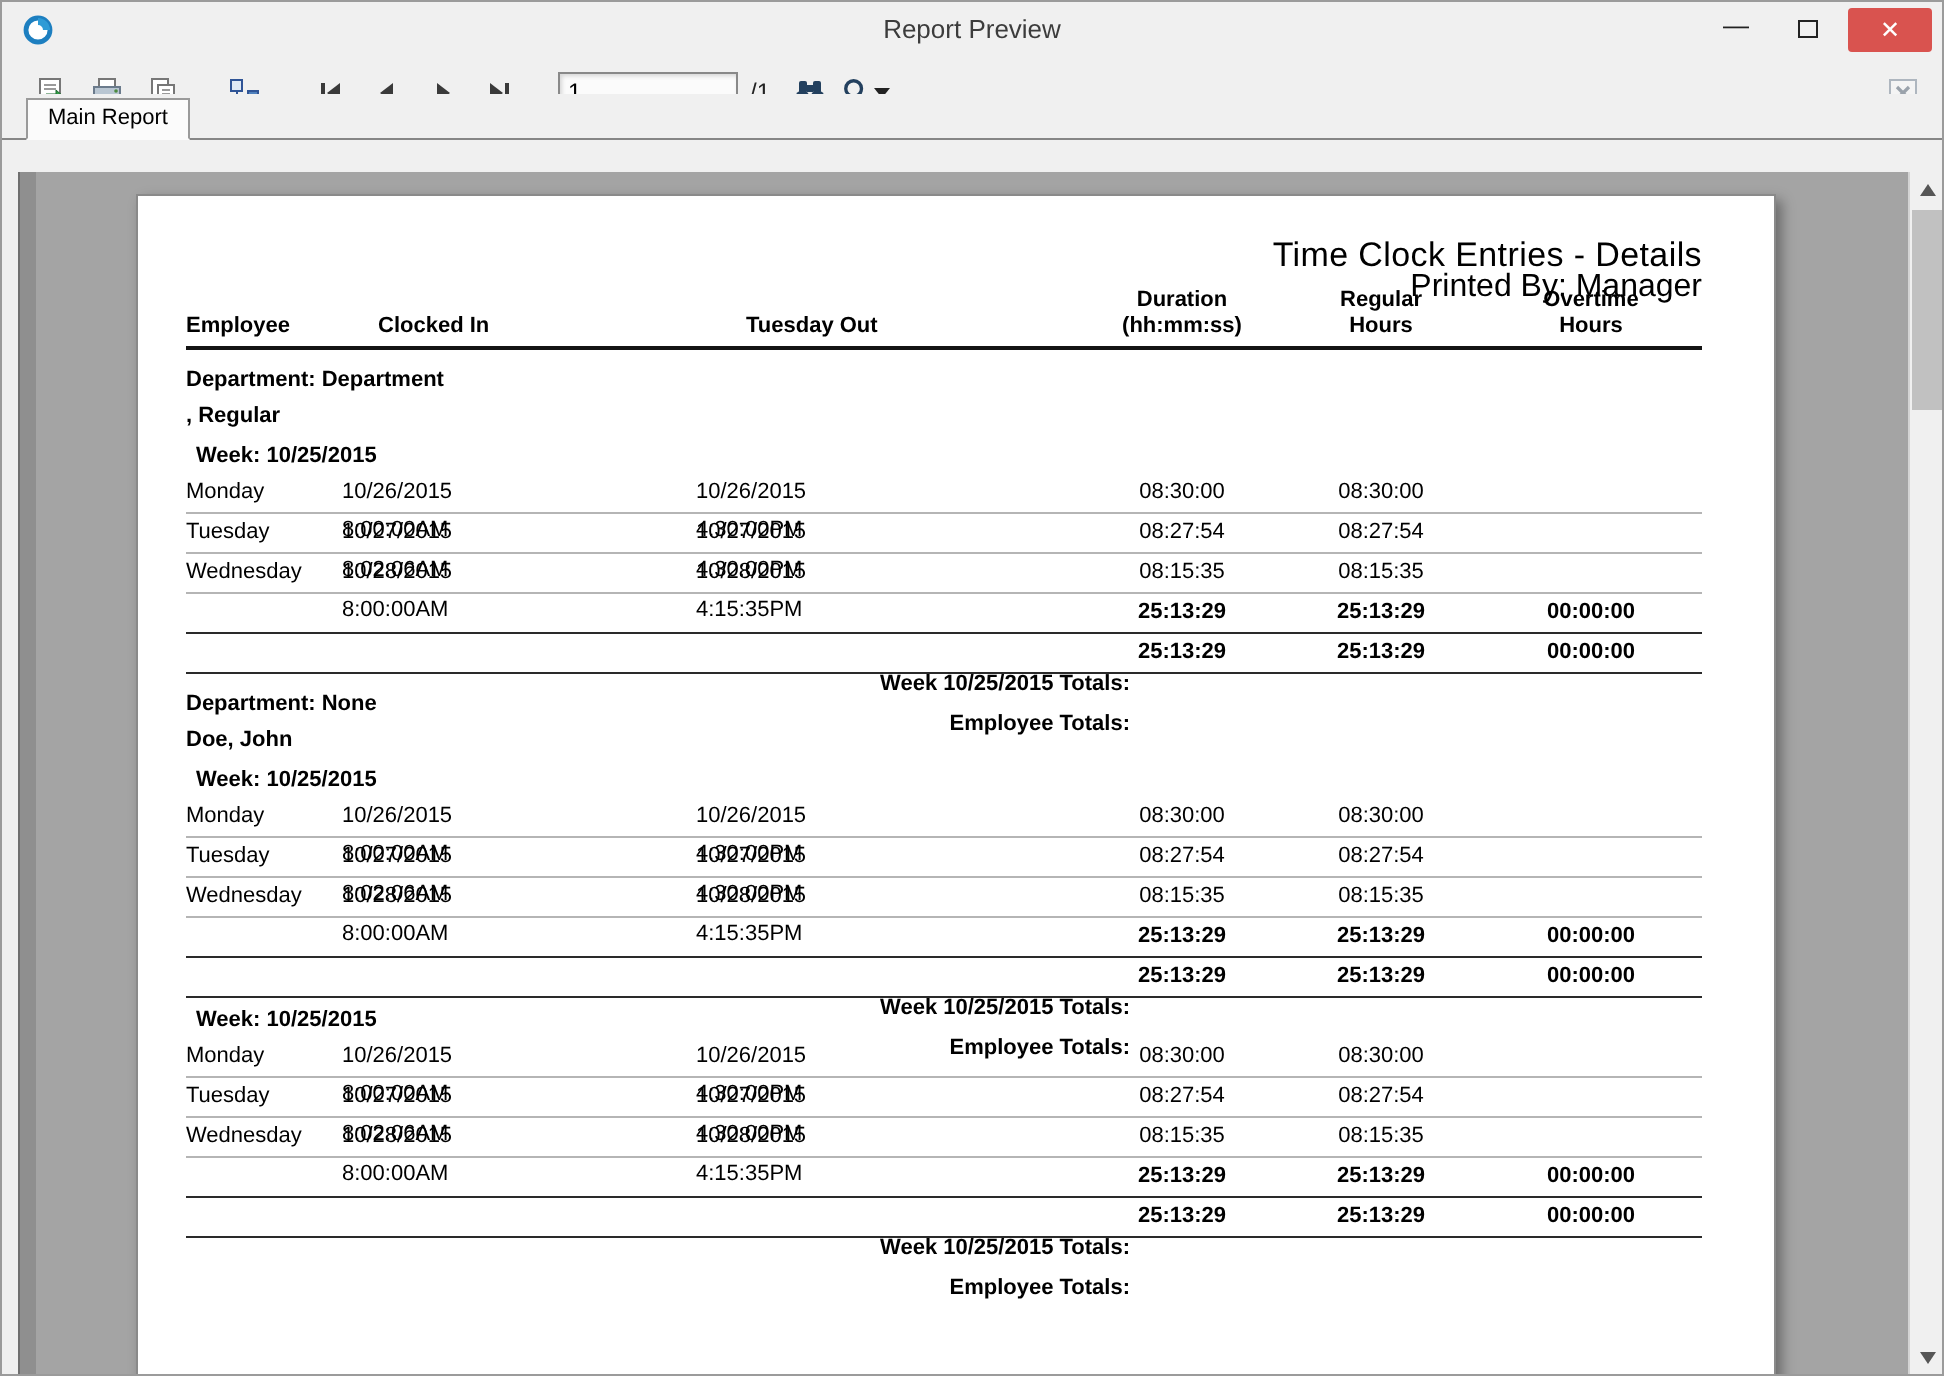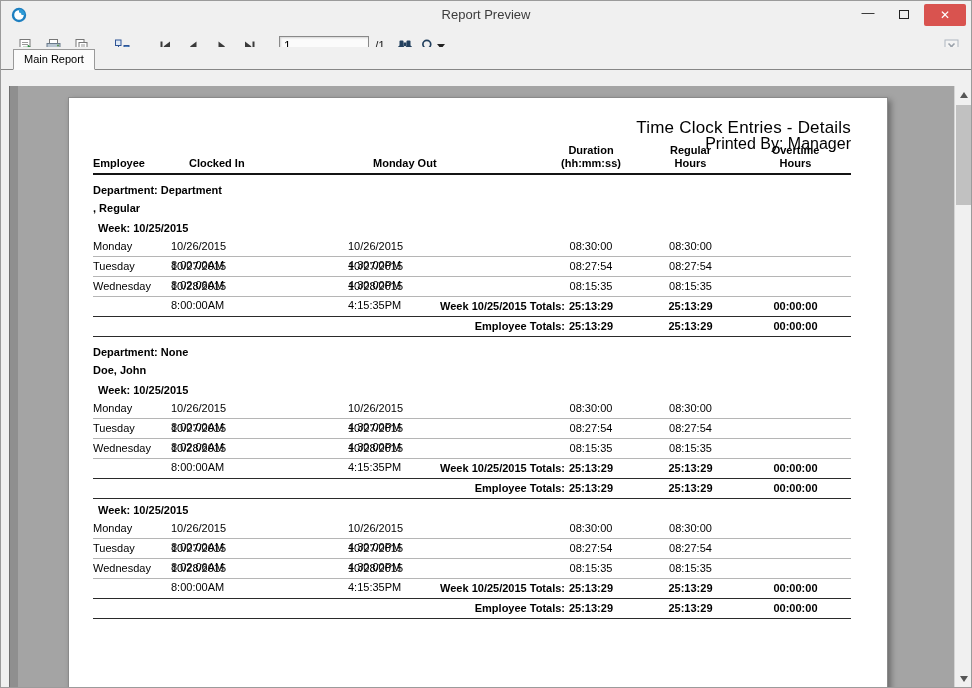--- a/index.html
+++ b/index.html
@@ -63,21 +63,21 @@
   .pad18 { padding-left: 18px; } .pad25 { padding-left: 25px; }
 
   .dept-line { font-weight: bold; font-size: 11px; height: 18px; line-height: 18px; margin-top: 6px; }
   .emp-line  { font-weight: bold; font-size: 11px; height: 18px; line-height: 18px; }
   .emp-line.gap-top { margin-top: 5px; }
   .week-line { font-weight: bold; font-size: 11px; height: 20px; line-height: 22px; padding-left: 5px; }
 
   .row { font-size: 11px; height: 20px; line-height: 19px; border-bottom: 1px solid #b5b5b5; }
   .dt .date { display: inline-block; width: 84px; }
   .totals { font-size: 11px; font-weight: bold; height: 20px; line-height: 19px; border-bottom: 1px solid #2a2a2a; }
-  .totals .tlabel { grid-column: 1 / 4; text-align: right; margin-right: -24px; }
+  .totals .tlabel { grid-column: 1 / 4; text-align: right; margin-right: -24px; margin-top: 36px; }
 
   svg { display: block; }
 </style>
 </head>
 <body>
 
 <div class="titlebar">
   <span class="app-icon">
     <svg width="16" height="16" viewBox="0 0 16 16">
       <circle cx="8" cy="8" r="6" fill="#ffffff" stroke="#1d7fc0" stroke-width="2.4"></circle>
@@ -193,21 +193,21 @@
       <div class="report">
 
         <div class="rtitle-row">
           <span class="rtitle">Time Clock Entries - Details</span>
           <span class="printedby">Printed By: Manager</span>
         </div>
 
         <div class="rep-header grid">
           <div class="cell left">Employee</div>
           <div class="cell left pad18">Clocked In</div>
-          <div class="cell left pad25">Monday Out</div>
+          <div class="cell left pad25">Tuesday Out</div>
           <div class="cell right">
             <div>Duration</div>
             <div>(hh:mm:ss)</div>
           </div>
           <div class="cell right">
             <div>Regular</div>
             <div>Hours</div>
           </div>
           <div class="cell right">
             <div>Overtime</div>

